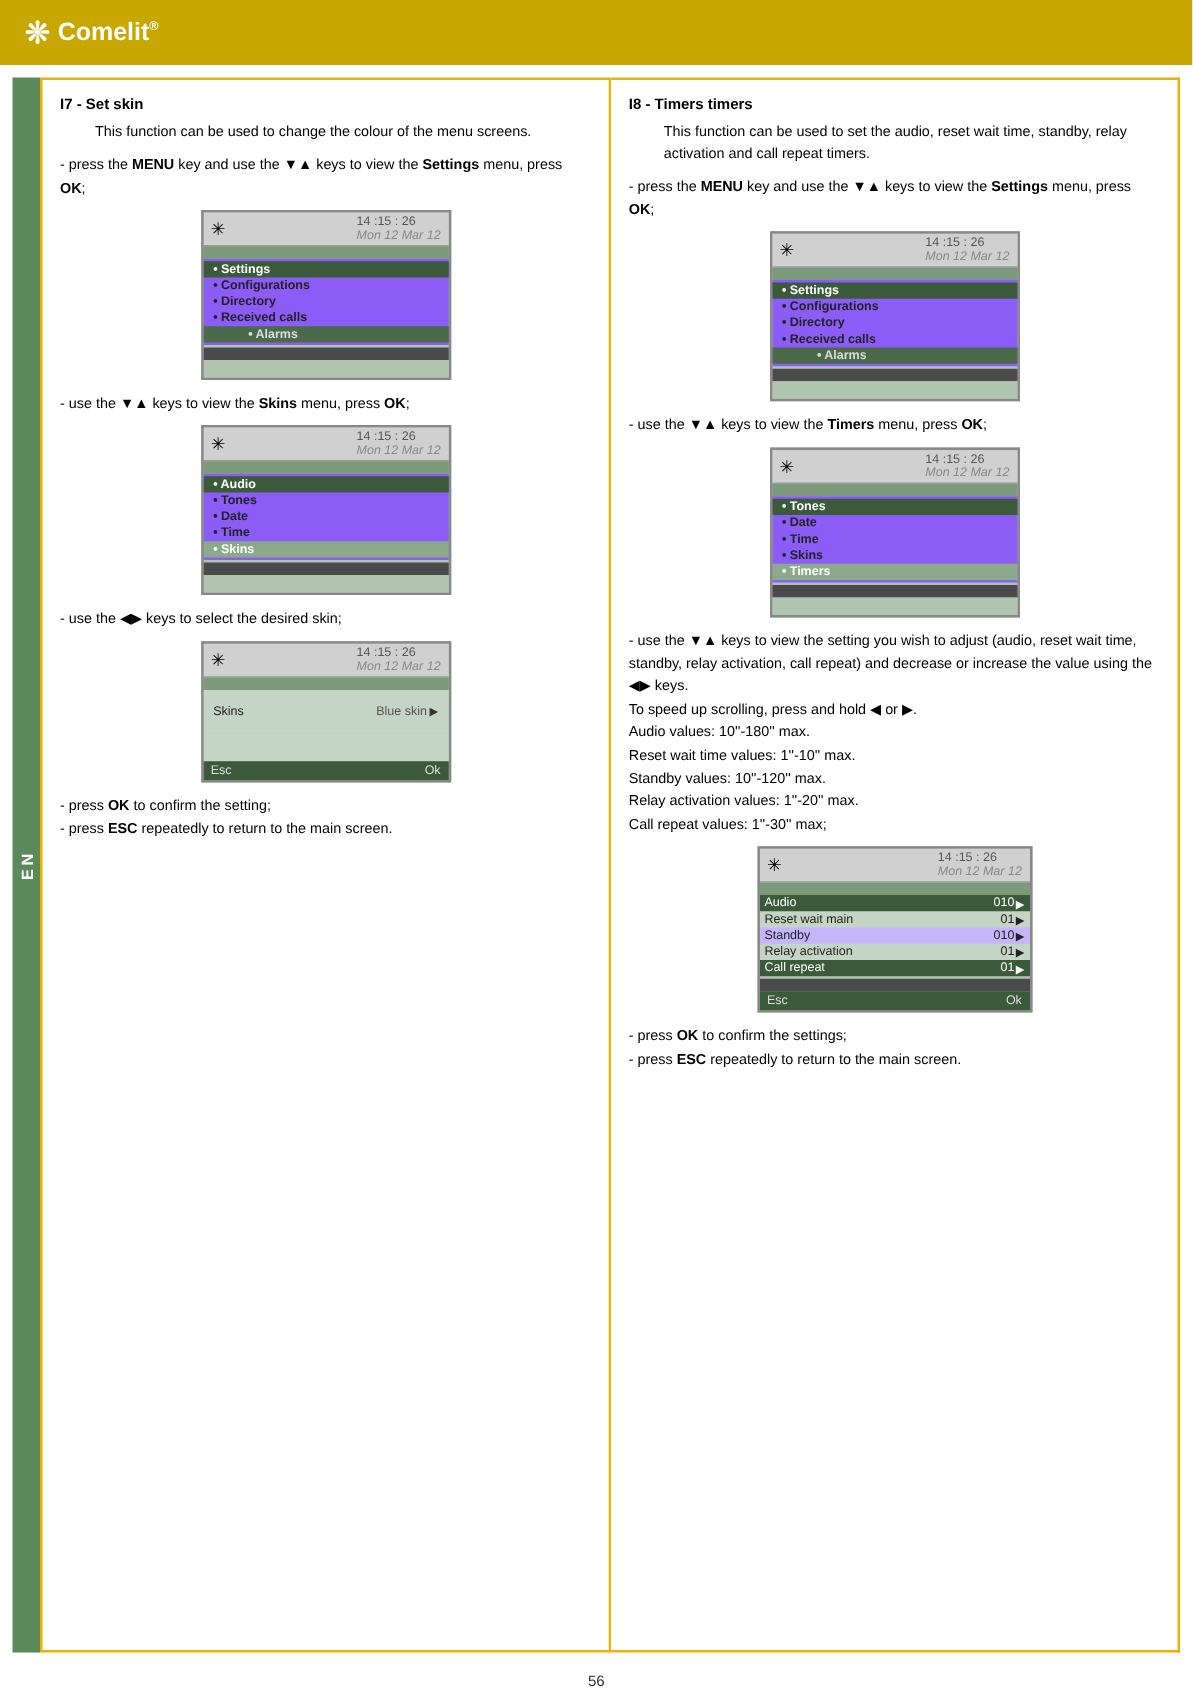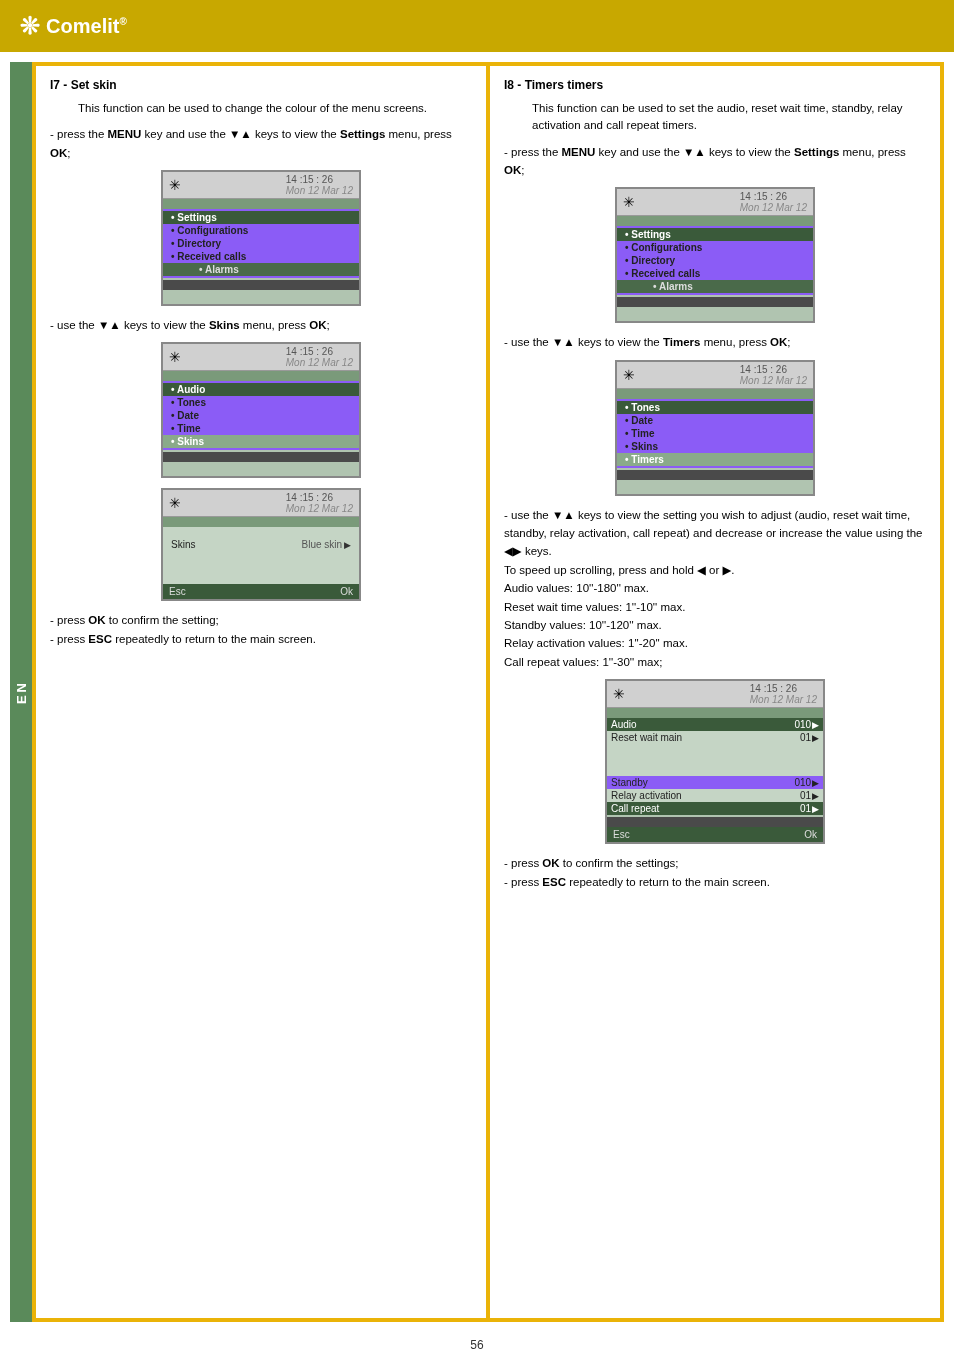--- a/index.html
+++ b/index.html
@@ -57,21 +57,21 @@
 
     
     .columns {
       display: flex;
       flex: 1;
       gap: 0;
     }
 
     .col {
       flex: 1;
-      border: 4px solid #eab308;
+      border: 2px solid #eab308;
       padding: 12px 14px;
       background: #fff;
     }
     .col + .col {
       border-left: none;
     }
 
     
     .section-title {
       font-size: 12px;
@@ -212,23 +212,22 @@
       align-items: center;
       padding: 1px 4px;
       font-size: 10px;
       color: #222;
     }
     .timer-row.selected {
       background: #3a5a3a;
       color: #fff;
     }
     .timer-row.alt {
-      background: #8b5cf6;
+      background: #c4b5fd;
       color: #222;
-      margin-top: 32px;
     }
     .timer-val {
       display: flex;
       align-items: center;
       gap: 1px;
     }
     .timer-val .arrow {
       font-size: 9px;
     }
 
@@ -321,20 +320,23 @@
             <div class="screen-item">• Tones</div>
             <div class="screen-item">• Date</div>
             <div class="screen-item">• Time</div>
             <div class="screen-item highlighted">• Skins</div>
           </div>
           <div class="screen-bottom-bar"></div>
           <div style="background:#b0c4b0;height:14px;"></div>
         </div>
       </div>
 
+      <div class="step-text">
+        - use the ◀▶ keys to select the desired skin;
+      </div>
 
       <div class="screen-wrap">
         <div class="screen">
           <div class="screen-header">
             <span class="screen-header-star">✳</span>
             <div>
               <div class="screen-header-time">14 :15 : 26</div>
               <div class="screen-header-date">Mon 12 Mar 12</div>
             </div>
           </div>

